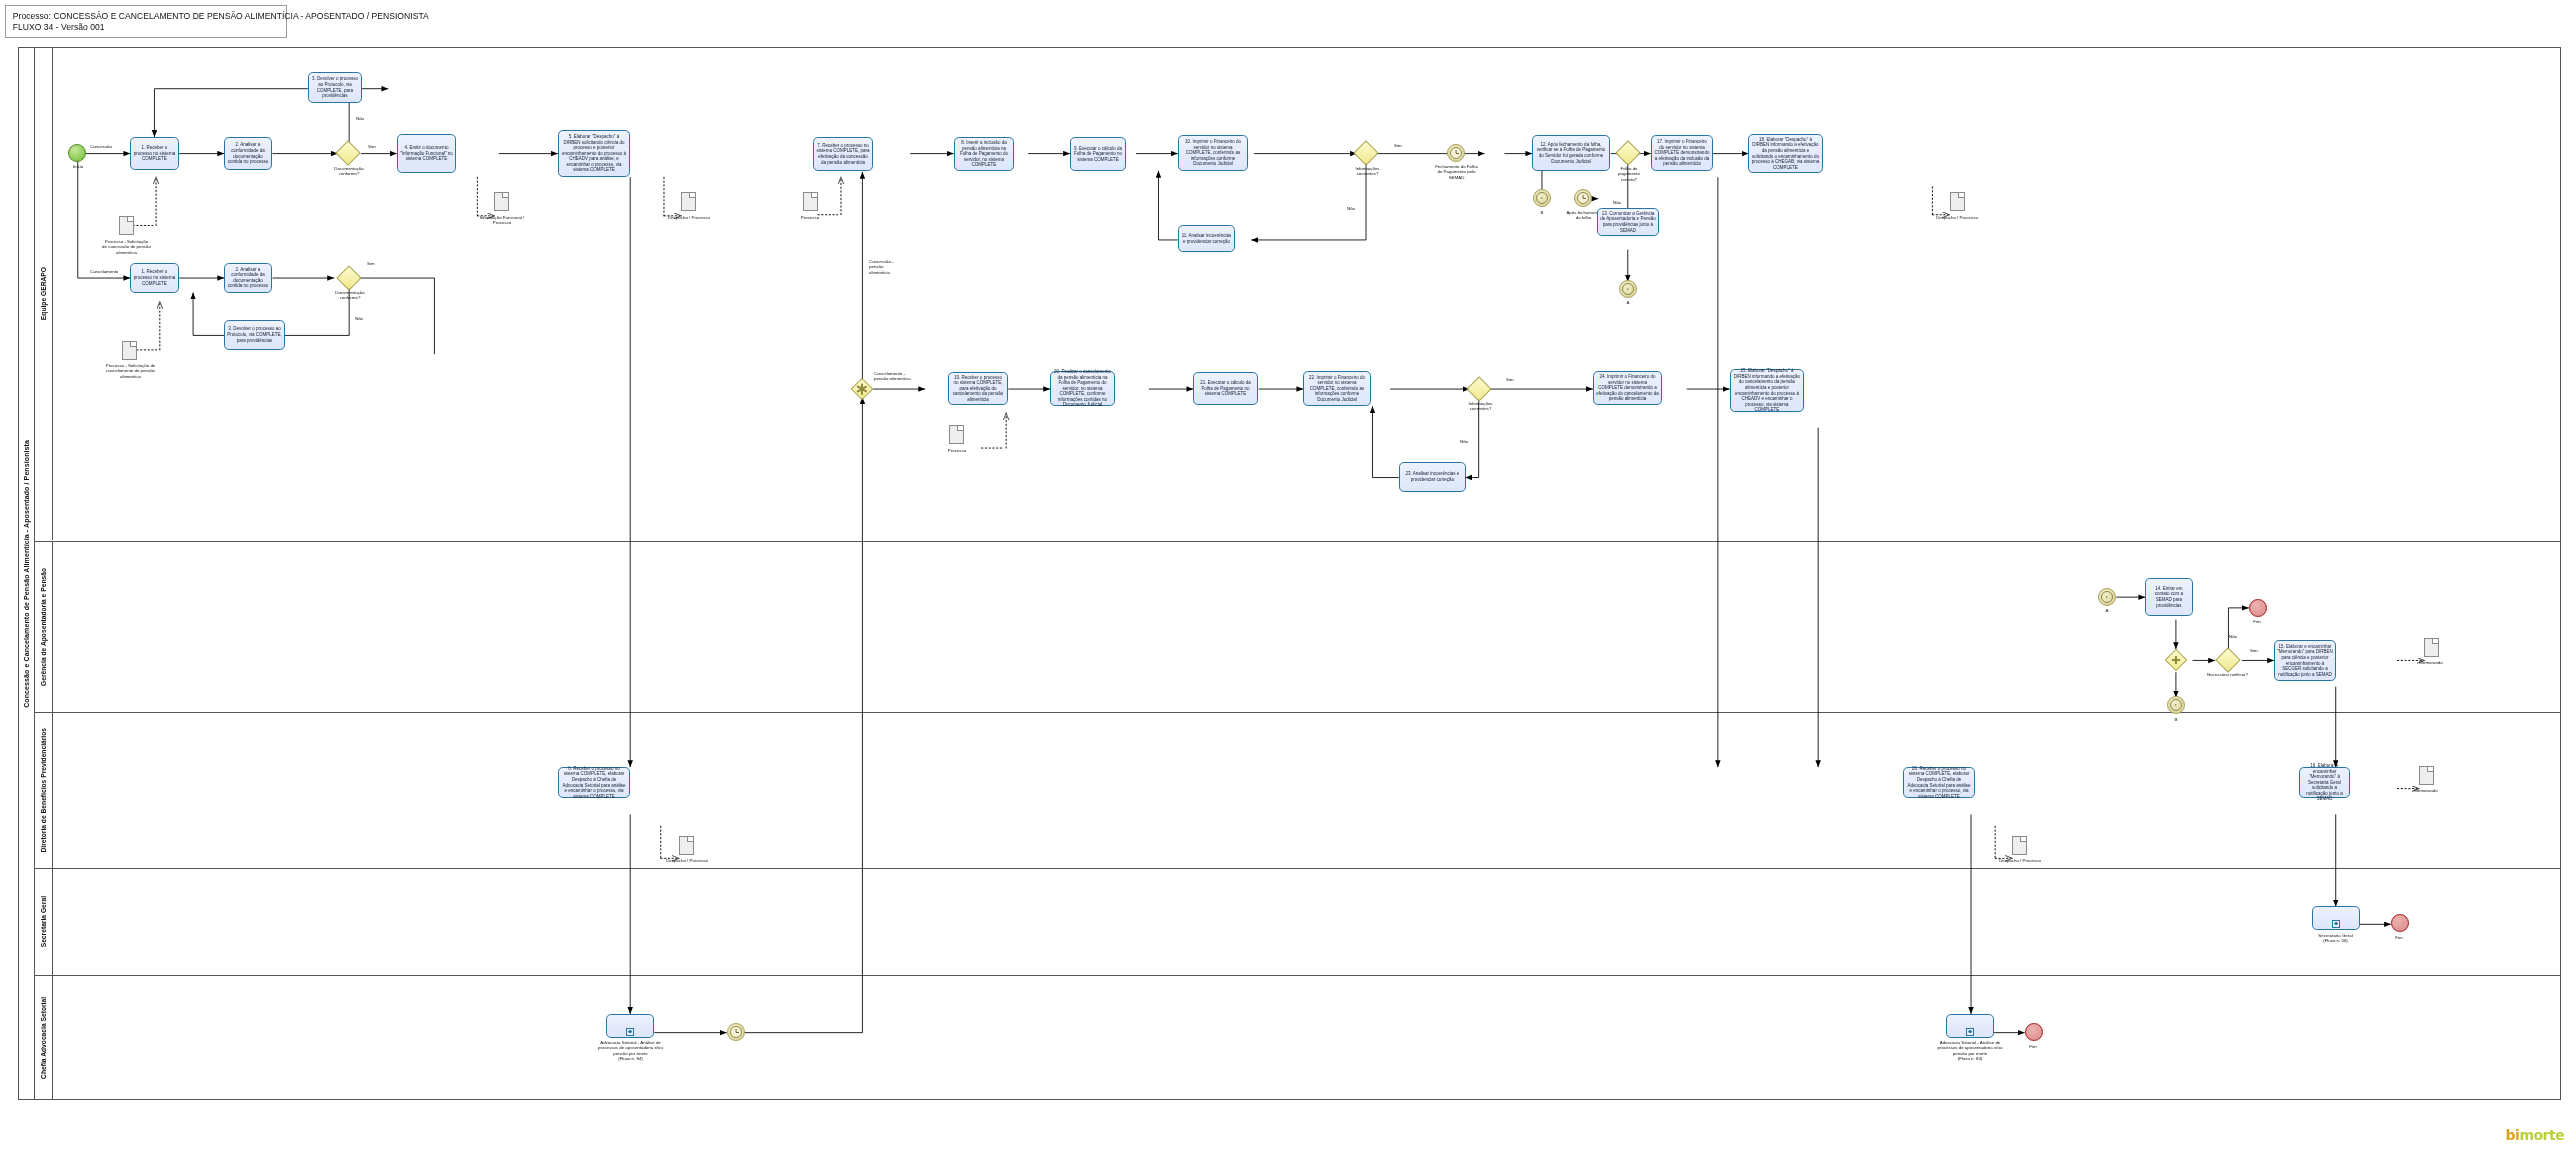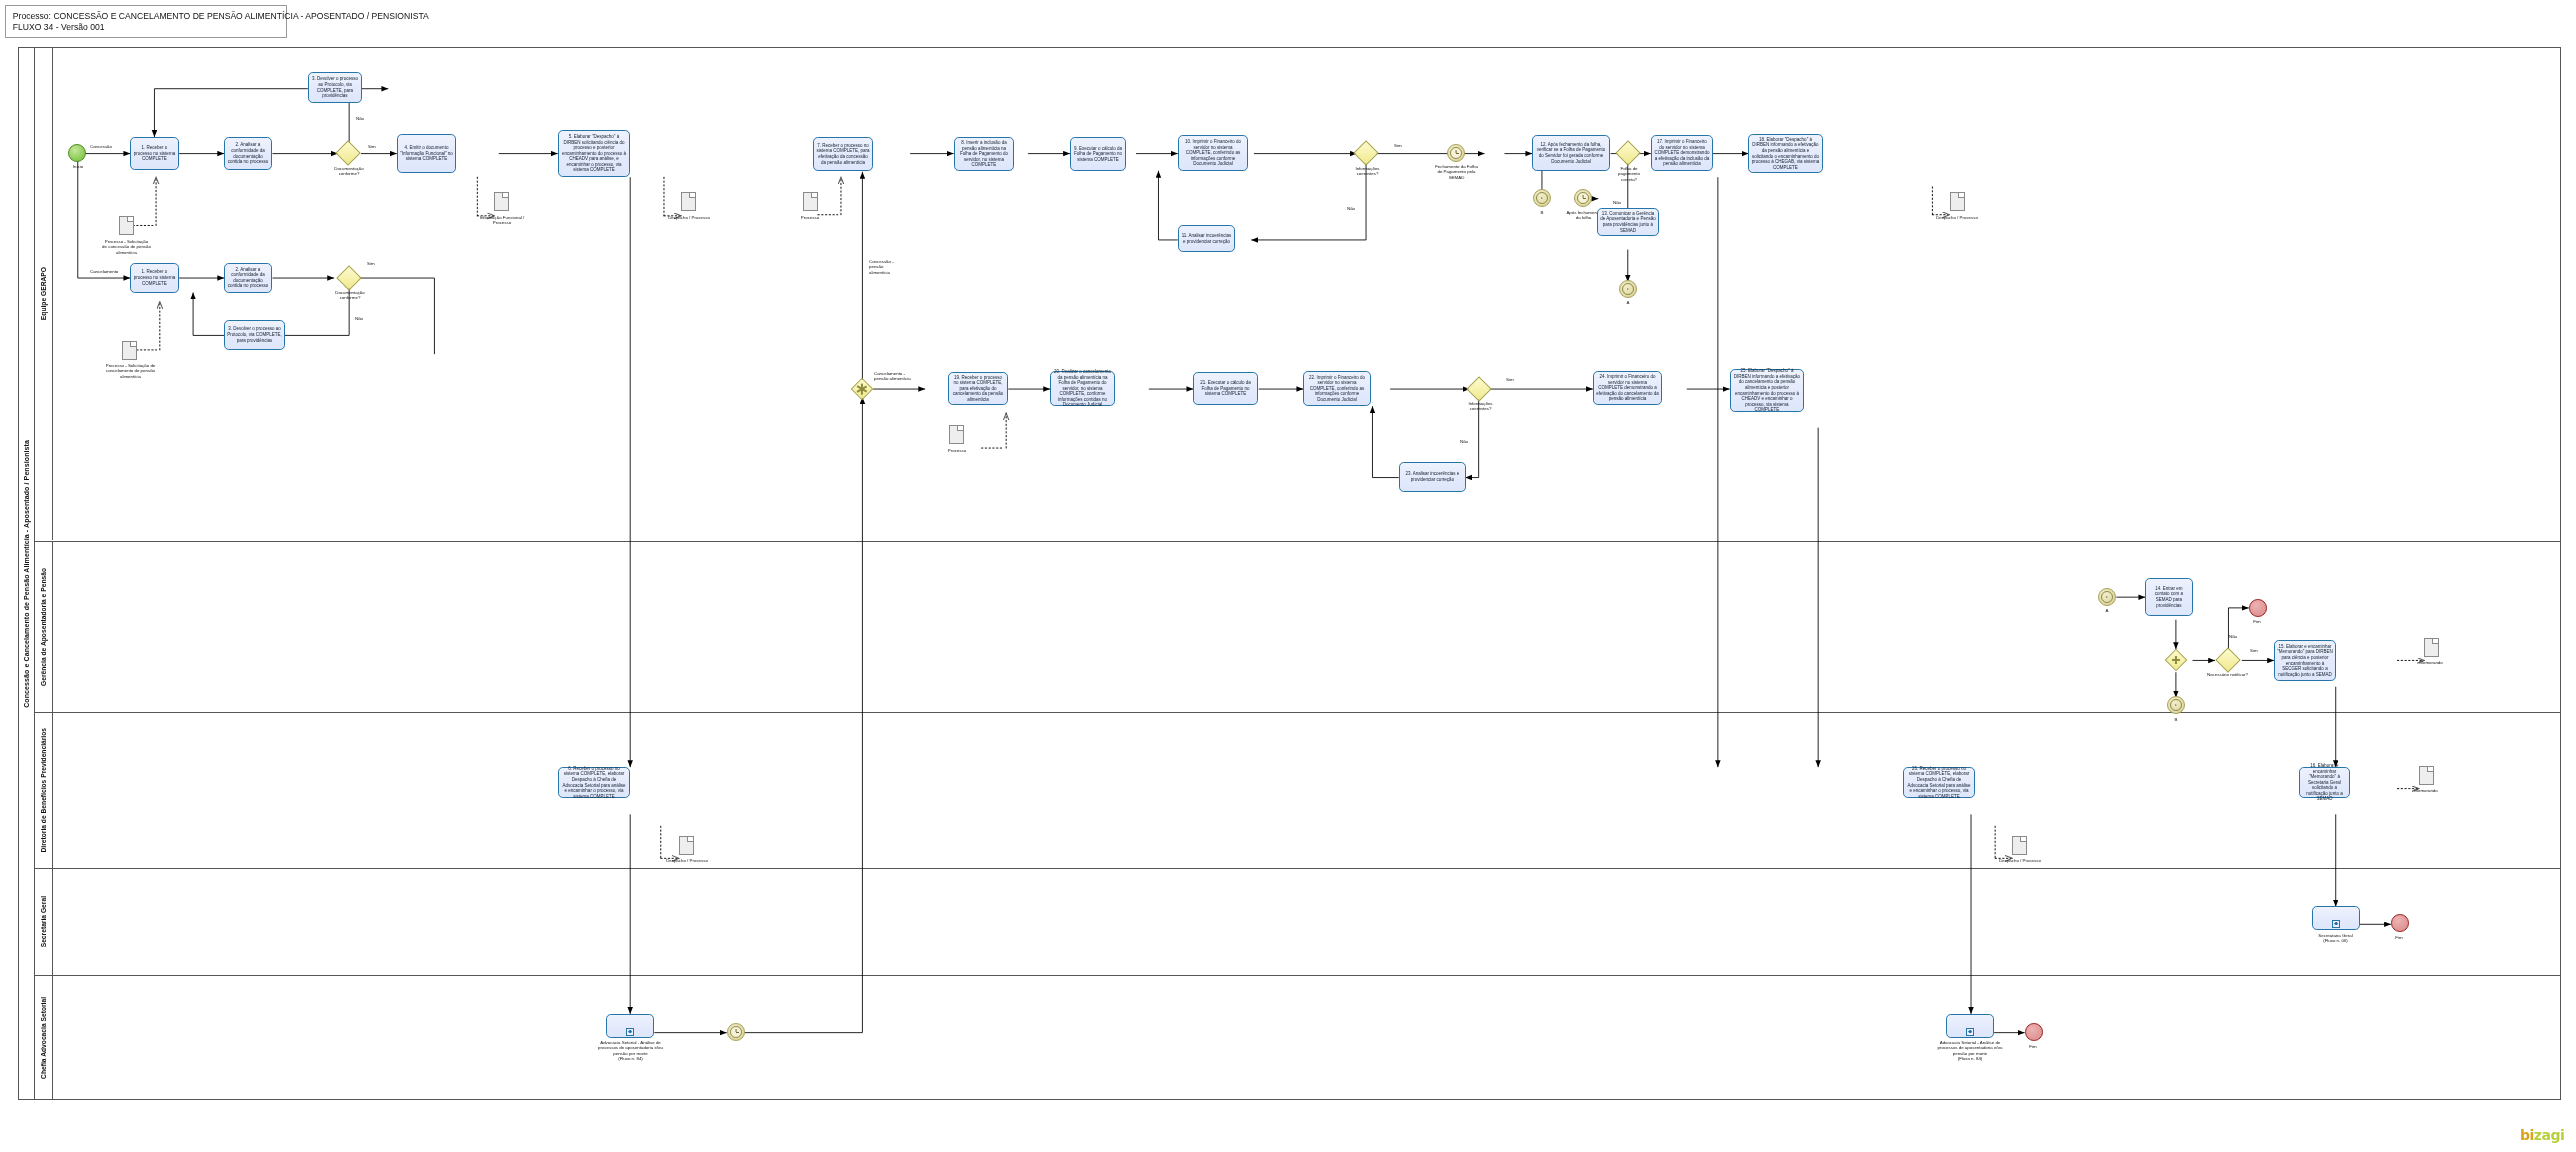--- a/index.html
+++ b/index.html
@@ -376,17 +376,17 @@
 
   <div class="task sub" style="left:1946px;top:1014px;width:48px;height:23.6px;">
     <div class="sub-plus"></div>
   </div>
   <div class="lbl" style="left:1934px;top:1040px;width:72px;white-space:pre-line;">Advocacia Setorial - Análise de processos de aposentadoria e/ou pensão por morte
 (Fluxo n. 84)</div>
   <div class="ev ev-end" style="left:2025px;top:1023px;width:17.7px;height:17.7px;"></div>
   <div class="lbl" style="left:2024px;top:1044px;width:18px;">Fim</div>
 
   <div class="logo">
-    <span>bi</span><span class="d2">zagi</span>
+    <span>bi</span><span class="d2">morte</span>
   </div>
 
 </div>
 
 
 </body></html>

